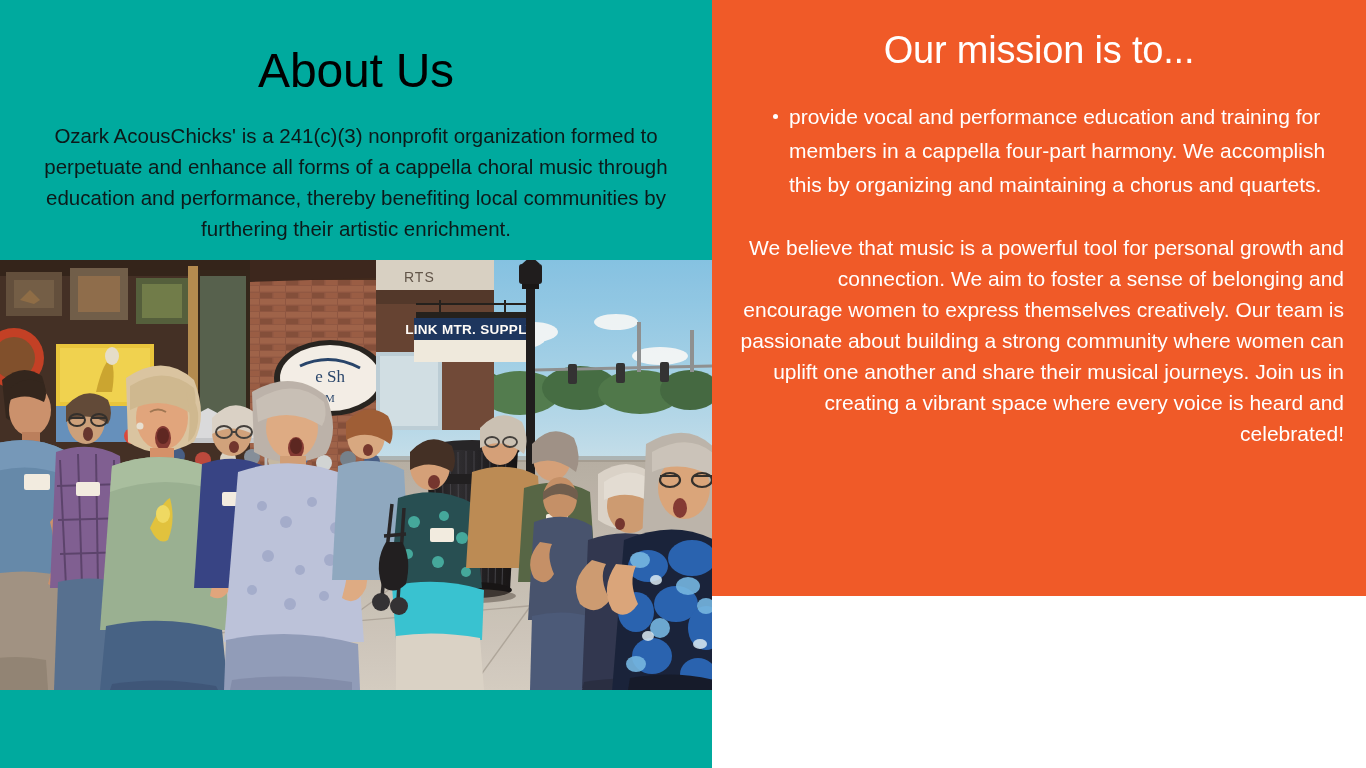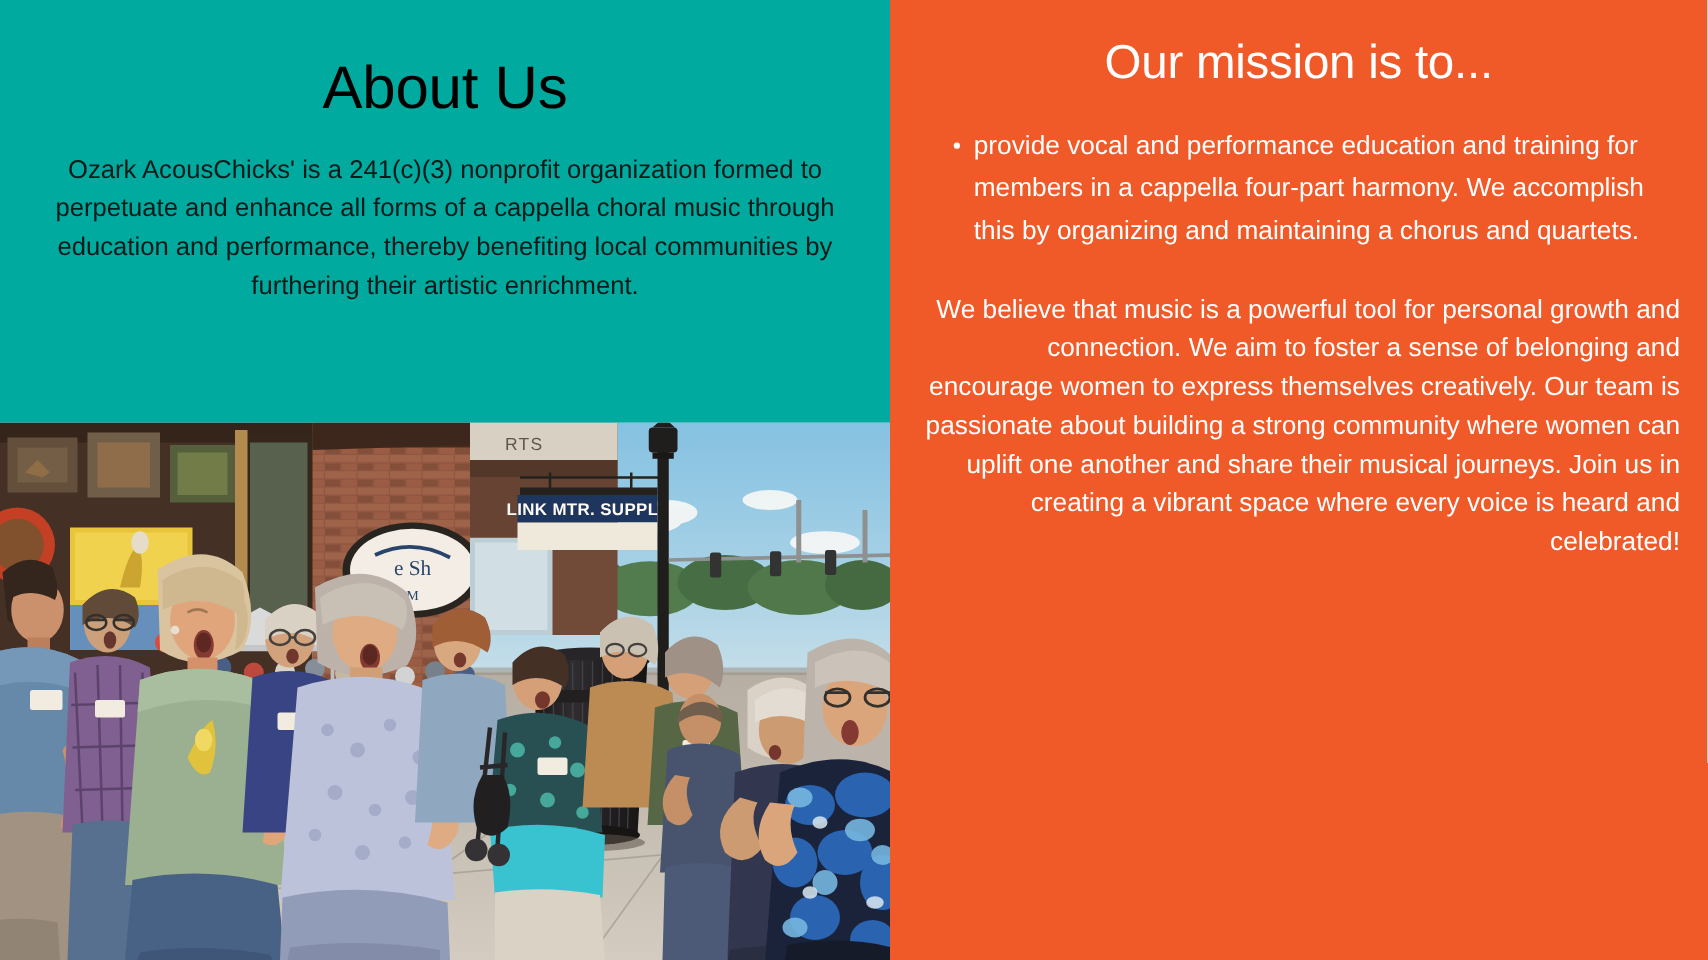--- a/index.html
+++ b/index.html
@@ -20,21 +20,21 @@
   
   .left-panel {
     position:relative;
     width:712px; height:768px;
     background:#00aa9e;
     display:flex;
     flex-direction:column;
   }
 
   .left-text-block {
-    height:338px;
+    height:260px;
     padding:0 16px;
     display:flex;
     flex-direction:column;
     align-items:center;
   }
 
   .about-title {
     margin-top:46px;
     font-size:48px;
     font-weight:400;
@@ -59,37 +59,37 @@
     position:relative;
     width:712px; height:430px;
     overflow:hidden;
     background:#9ec9e2;
   }
   .photo svg { display:block; width:712px; height:430px; }
 
   
   .right-panel {
     position:relative;
-    width:654px; height:768px;
+    width:654px; height:596px;
     background:#f05a28;
     padding:0;
   }
 
   .mission-title {
     margin-top:30px;
     font-size:38px;
     font-weight:400;
     line-height:1.1;
     letter-spacing:-0.2px;
     color:#ffffff;
     text-align:center;
   }
 
   .mission-list {
-    margin:28px 0 0 1px;
+    margin:28px 0 0 11px;
     padding:0 20px 0 50px;
     list-style:none;
   }
   .mission-list li {
     position:relative;
     font-size:21px;
     font-weight:400;
     line-height:34px;
     color:#ffffff;
     padding-left:16px;

